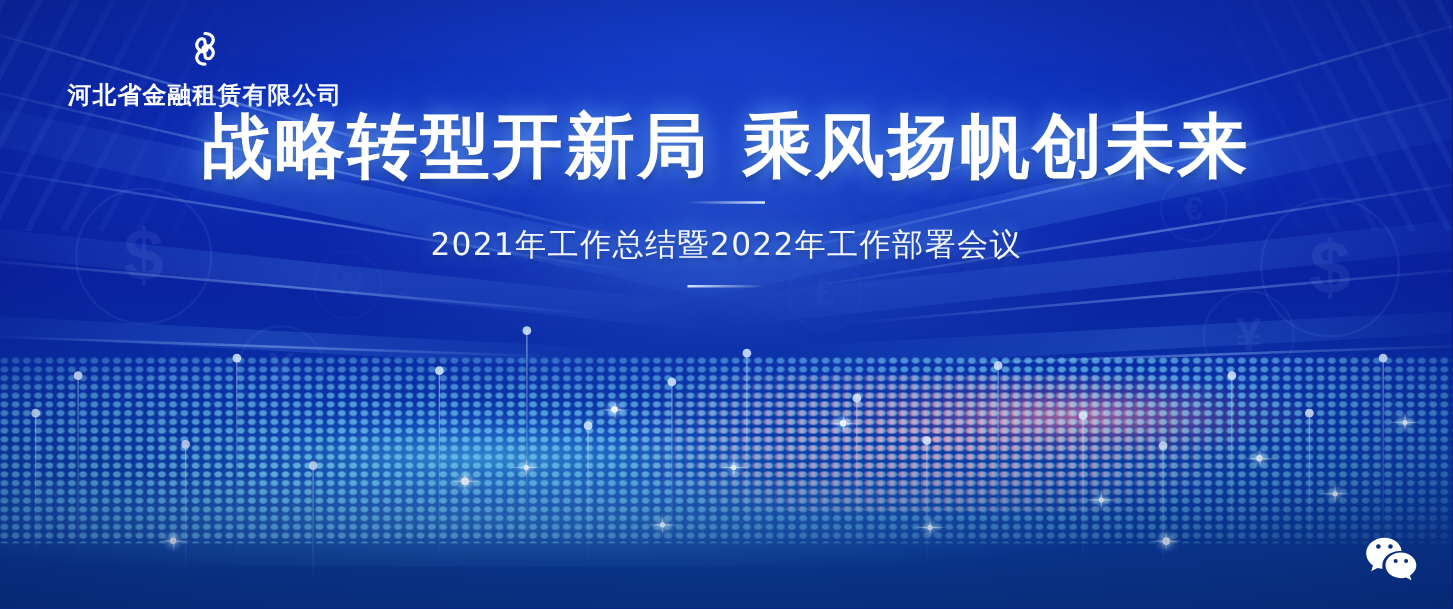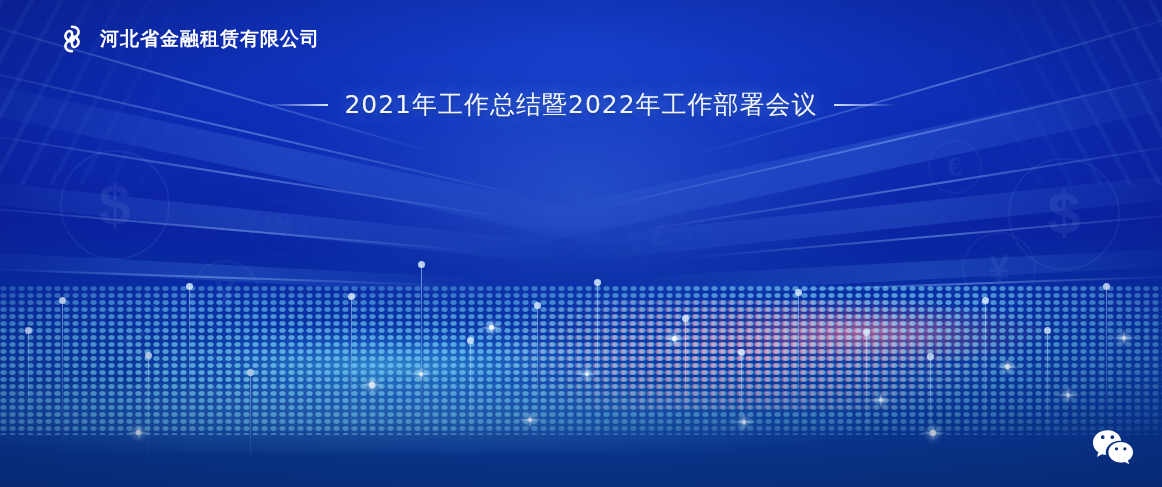--- a/index.html
+++ b/index.html
@@ -112,21 +112,21 @@
 
   
   .star{position:absolute;background:#fff;border-radius:50%;box-shadow:0 0 6px 2px rgba(180,225,255,.9);}
   .star::before,.star::after{content:"";position:absolute;background:linear-gradient(90deg,rgba(255,255,255,0),#dff2ff,rgba(255,255,255,0));}
   .star::before{left:50%;top:50%;height:1px;width:26px;transform:translate(-50%,-50%);}
   .star::after{left:50%;top:50%;width:1px;height:16px;background:linear-gradient(180deg,rgba(255,255,255,0),#dff2ff,rgba(255,255,255,0));transform:translate(-50%,-50%);}
 
   
   .logo{
     position:absolute;left:54px;top:21px;
-    display:flex;align-items:center;gap:10px;
+    display:flex;align-items:center;gap:10px;flex-direction:column;
   }
   .logo-mark{width:36px;height:36px;flex:none;}
   .logo-text{display:flex;flex-direction:column;justify-content:center;}
   .logo-cn{
     color:#ffffff;font-size:19px;font-weight:bold;letter-spacing:1px;
     line-height:1.05;white-space:nowrap;
   }
   .logo-en{
     color:#e8efff;font-size:9.5px;font-weight:bold;letter-spacing:.55px;
     line-height:1.25;white-space:nowrap;margin-top:3px;
@@ -142,21 +142,21 @@
     font-family:"DejaVu Sans","Liberation Sans",sans-serif;
     text-shadow:
       0 0 18px rgba(120,185,255,.75),
       0 0 42px rgba(70,130,255,.55),
       0 3px 6px rgba(4,20,90,.6);
   }
   .title .gap{display:inline-block;width:26px;}
 
   .subtitle-row{
     display:flex;align-items:center;justify-content:center;
-    gap:16px;
+    gap:16px;margin-top:14px;flex-direction:column;
   }
   .sub-rule{
     width:62px;height:2px;
     background:linear-gradient(90deg,rgba(210,230,255,0),rgba(225,240,255,.95));
   }
   .sub-rule.right{background:linear-gradient(90deg,rgba(225,240,255,.95),rgba(210,230,255,0));}
   .subtitle{
     font-size:25px;color:#f2f7ff;letter-spacing:1px;white-space:nowrap;
     font-family:"DejaVu Sans","Liberation Sans",sans-serif;
     text-shadow:0 0 14px rgba(120,180,255,.6),0 2px 4px rgba(4,20,90,.5);
@@ -274,20 +274,23 @@
         </g>
         <circle cx="50" cy="50" r="8" fill="#ffffff"></circle>
       </svg>
     </span>
     <span class="logo-text">
       <span class="logo-cn">河北省金融租赁有限公司</span>
     </span>
   </div>
 
   <div class="title-block">
+    <div class="title">
+      <span>战略转型开新局</span><span class="gap"></span><span>乘风扬帆创未来</span>
+    </div>
     <div class="subtitle-row">
       <span class="sub-rule"></span>
       <span class="subtitle">2021年工作总结暨2022年工作部署会议</span>
       <span class="sub-rule right"></span>
     </div>
   </div>
 
   <div class="wechat">
     <span class="wechat-icon">
       <svg viewBox="0 0 64 56" width="42" height="36" aria-hidden="true">

